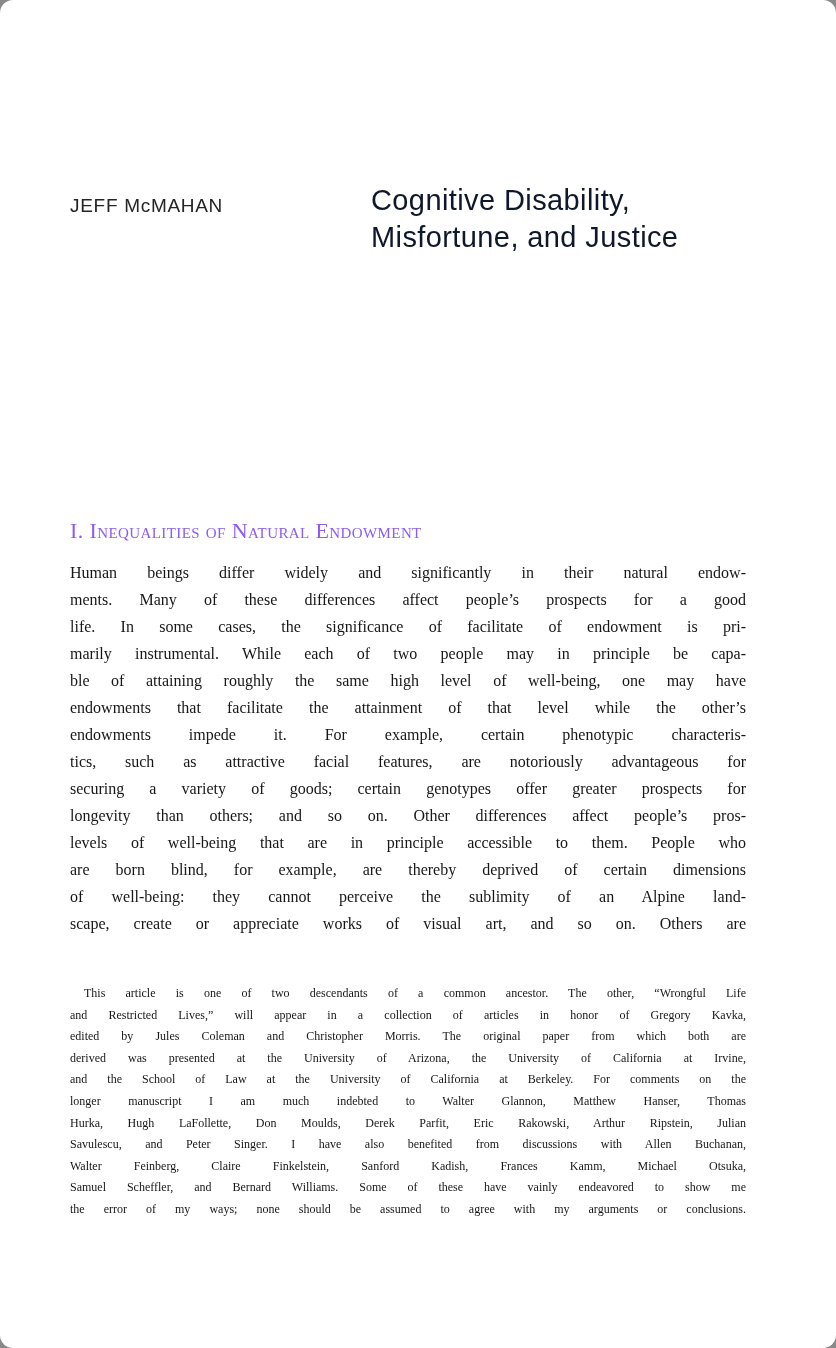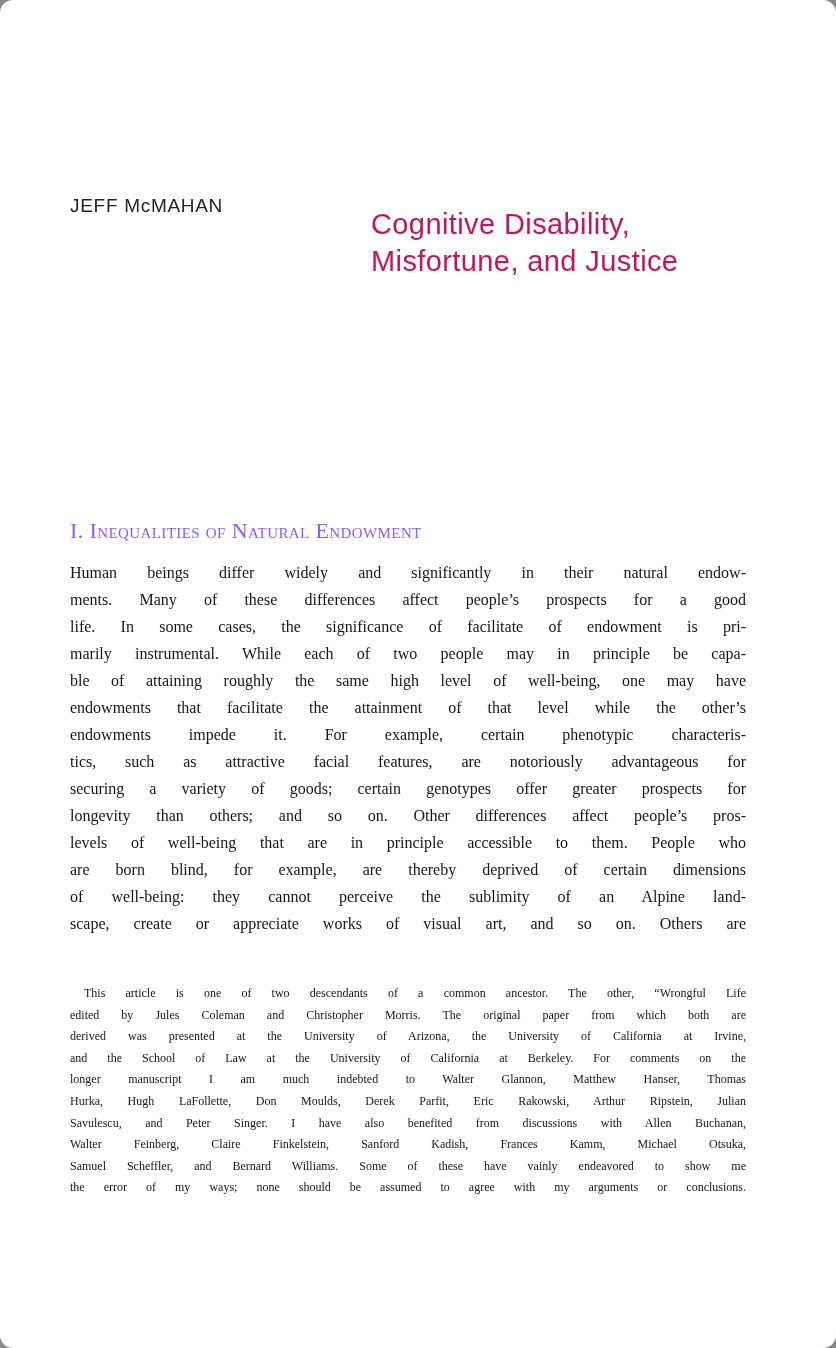--- a/index.html
+++ b/index.html
@@ -27,22 +27,21 @@
   }
   .title {
     position: absolute;
     left: 371px;
     top: 182px;
     font-family: "Liberation Sans", sans-serif;
     font-weight: 400;
     font-size: 29px;
     line-height: 37px;
     letter-spacing: 0.4px;
-    color: #be185d;
-    margin-top: 24px;
+    color: #0f172a;
   }
   .section-heading {
     position: absolute;
     left: 70px;
     top: 518px;
     font-variant: small-caps;
     font-size: 22px;
     letter-spacing: 0.4px;
     color: #8b5cf6;
     white-space: nowrap;
@@ -100,20 +99,21 @@
       <div class="line">securing a variety of goods; certain genotypes offer greater prospects for</div>
       <div class="line">longevity than others; and so on. Other differences affect people’s pros-</div>
       <div class="line">levels of well-being that are in principle accessible to them. People who</div>
       <div class="line">are born blind, for example, are thereby deprived of certain dimensions</div>
       <div class="line">of well-being: they cannot perceive the sublimity of an Alpine land-</div>
       <div class="line">scape, create or appreciate works of visual art, and so on. Others are</div>
     </div>
 
   <div class="footnote">
       <div class="line">This article is one of two descendants of a common ancestor. The other, “Wrongful Life</div>
+      <div class="line">and Restricted Lives,” will appear in a collection of articles in honor of Gregory Kavka,</div>
       <div class="line">edited by Jules Coleman and Christopher Morris. The original paper from which both are</div>
       <div class="line">derived was presented at the University of Arizona, the University of California at Irvine,</div>
       <div class="line">and the School of Law at the University of California at Berkeley. For comments on the</div>
       <div class="line">longer manuscript I am much indebted to Walter Glannon, Matthew Hanser, Thomas</div>
       <div class="line">Hurka, Hugh LaFollette, Don Moulds, Derek Parfit, Eric Rakowski, Arthur Ripstein, Julian</div>
       <div class="line">Savulescu, and Peter Singer. I have also benefited from discussions with Allen Buchanan,</div>
       <div class="line">Walter Feinberg, Claire Finkelstein, Sanford Kadish, Frances Kamm, Michael Otsuka,</div>
       <div class="line">Samuel Scheffler, and Bernard Williams. Some of these have vainly endeavored to show me</div>
       <div class="line">the error of my ways; none should be assumed to agree with my arguments or conclusions.</div>
     </div>

